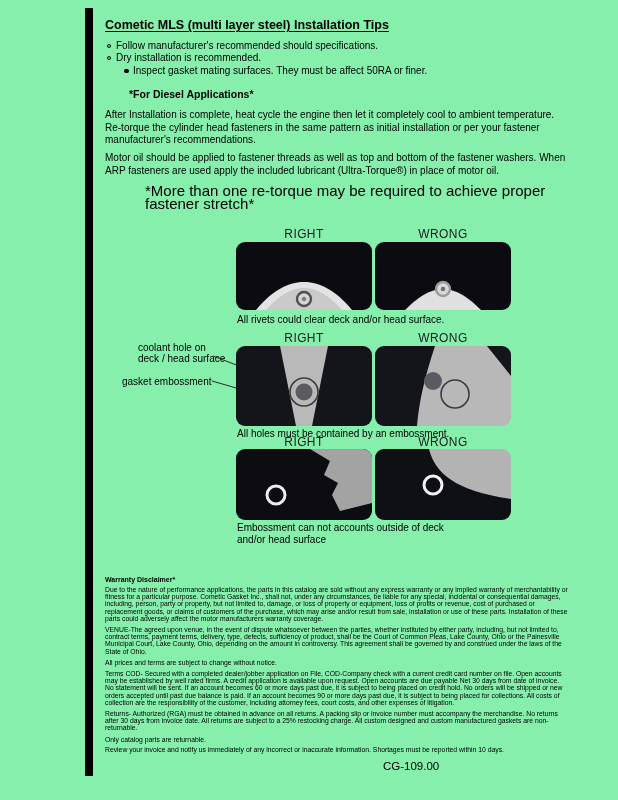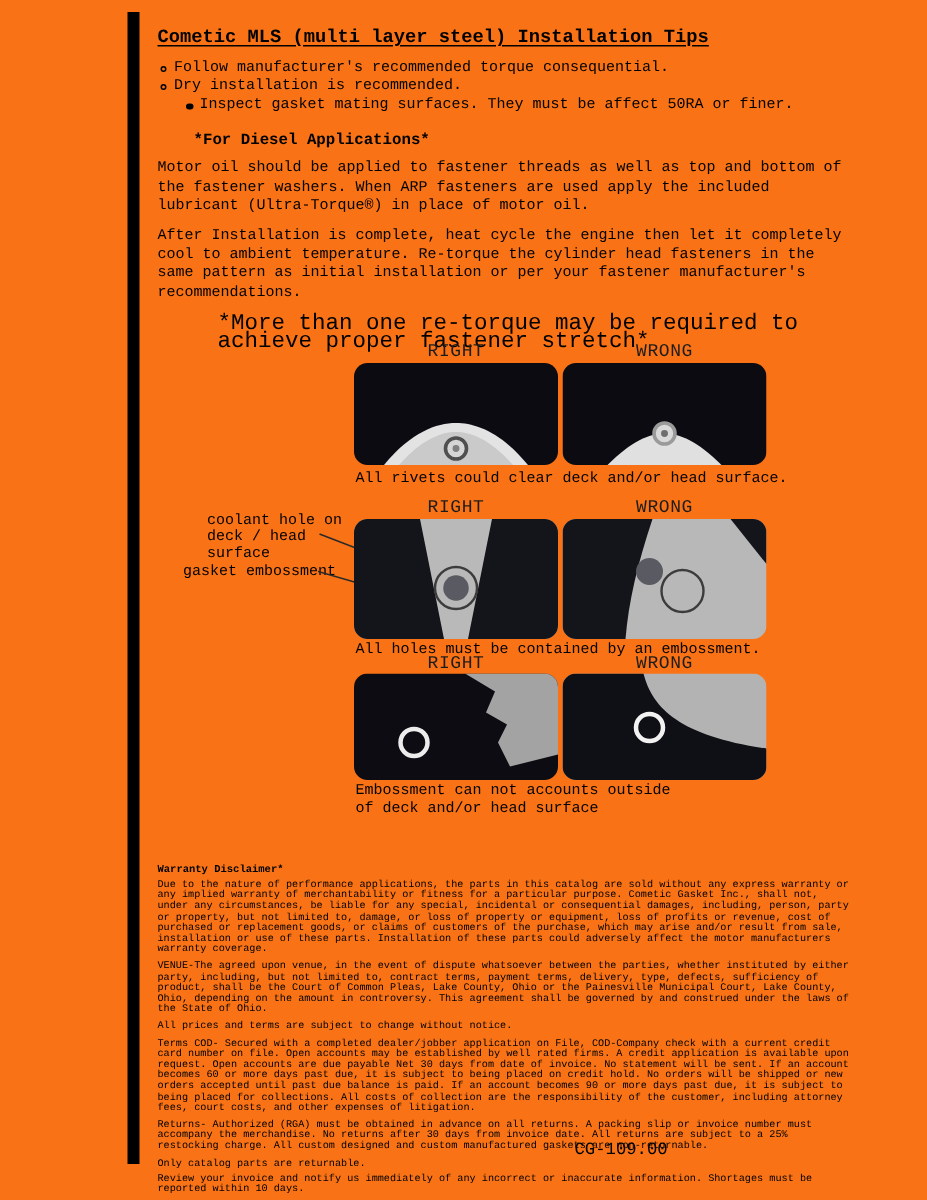--- a/index.html
+++ b/index.html
@@ -1,19 +1,19 @@
 <!DOCTYPE html>
 <html><head>
 <meta charset="utf-8">
 <style>
   * { margin:0; padding:0; box-sizing:border-box; }
   html,body { background:#ffffff; }
   .page {
-    position:relative; width:618px; height:800px; background:#f97316;
-    font-family:Liberation Mono, monospace; color:#000; overflow:hidden;
+    position:relative; width:618px; height:800px; background:#86efac;
+    font-family:Liberation Sans, sans-serif; color:#000; overflow:hidden;
   }
   .left-rule { position:absolute; left:85px; top:8px; width:8px; height:768px; background:#000; }
 
   .content { position:absolute; left:105px; top:18px; width:465px; }
   .title { font-size:12.5px; font-weight:bold; text-decoration:underline; text-underline-offset:2px; line-height:15px; margin-bottom:7px; }
 
   .bullet { position:relative; padding-left:11px; font-size:10px; line-height:12.4px; }
   .bullet .dot-open { position:absolute; left:2px; top:4px; width:4px; height:4px; border:1px solid #000; border-radius:50%; }
   .bullet.sub { margin-left:17px; }
   .bullet.sub .dot-fill { position:absolute; left:2px; top:4px; width:4.5px; height:4.5px; background:#000; border-radius:50%; }
@@ -42,34 +42,34 @@
 
 <div class="page">
 
   <div class="left-rule"></div>
 
   <div class="content">
     <h1 class="title">Cometic MLS (multi layer steel) Installation Tips</h1>
 
     <div class="bullet">
       <span class="dot-open"></span>
-      <span>Follow manufacturer's recommended torque consequential.</span>
+      <span>Follow manufacturer's recommended should specifications.</span>
     </div>
     <div class="bullet">
       <span class="dot-open"></span>
       <span>Dry installation is recommended.</span>
     </div>
     <div class="bullet sub">
       <span class="dot-fill"></span>
       <span>Inspect gasket mating surfaces.  They must be affect 50RA or finer.</span>
     </div>
 
     <div class="diesel-heading">*For Diesel Applications*</div>
+    <p class="para gap">After Installation is complete, heat cycle the engine then let it completely cool to ambient temperature. Re-torque the cylinder head fasteners in the same pattern as initial installation or per your fastener manufacturer's recommendations.</p>
     <p class="para">Motor oil should be applied to fastener threads as well as top and bottom of the fastener washers. When ARP fasteners are used apply the included lubricant (Ultra-Torque®) in place of motor oil.</p>
-    <p class="para gap">After Installation is complete, heat cycle the engine then let it completely cool to ambient temperature. Re-torque the cylinder head fasteners in the same pattern as initial installation or per your fastener manufacturer's recommendations.</p>
     <p class="note">*More than one re-torque may be required to achieve proper fastener stretch*</p>
   </div>
 
   <div class="diag-label" style="left:236px; top:227px;">RIGHT</div>
   <div class="diag-label" style="left:375px; top:227px;">WRONG</div>
 
   <svg class="panel" style="left:236px; top:242px;" width="136" height="68" viewBox="0 0 136 68">
     <defs>
         <clipPath id="c1l">
           <rect width="136" height="68" rx="9"></rect>

